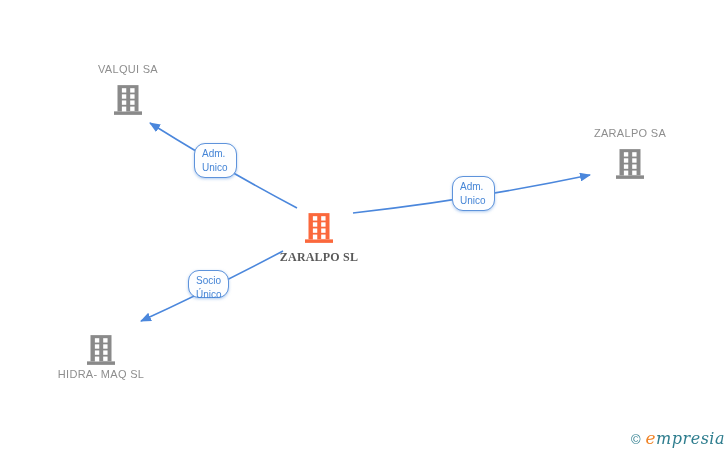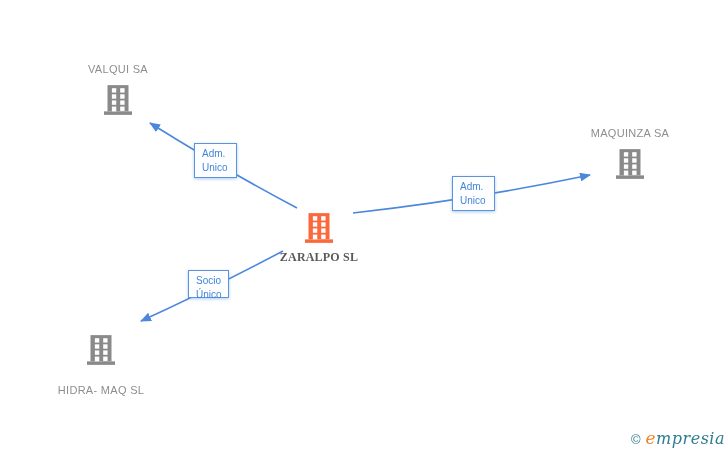--- a/index.html
+++ b/index.html
@@ -38,41 +38,41 @@
     white-space: nowrap;
   }
   .node.central .node-label {
     font-size: 12px;
     font-weight: bold;
     color: #595959;
     letter-spacing: 0.2px;
   }
   .label-top { margin-bottom: 10px; }
   .label-bottom-z { margin-top: 7px; font-family: Liberation Serif, serif; }
-  .label-bottom-h { margin-top: 19px; }
+  .label-bottom-h { margin-top: 3px; }
   .bld { display: block; }
   .bld-gray { color: #8a8a8a; }
   .bld-orange { color: #fb683c; }
   .edge-label {
     position: absolute;
     background: #fdfeff;
     border: 1px solid #5e93db;
-    border-radius: 0;
+    border-radius: 11px;
     box-shadow: 0 1px 3px rgba(110, 160, 225, 0.55);
     color: #4585d6;
     font-size: 10px;
     line-height: 14px;
     padding: 3px 0 0 7px;
     text-align: left;
   }
   .edge-label span { display: block; white-space: nowrap; }
   #edge-label-1 { left: 194px; top: 143px; width: 43px; height: 35px; }
   #edge-label-2 { left: 452px; top: 176px; width: 43px; height: 35px; }
   #edge-label-3 { left: 188px; top: 270px; width: 41px; height: 28px; }
-  #node-valqui   { left: 58px;  top: 63px; justify-content: center;  }
+  #node-valqui   { left: 68px;  top: 63px; justify-content: center;  }
   #node-maquinza { left: 570px; top: 127px; }
   #node-zaralpo  { left: 259px; top: 213px; }
   #node-hidra    { left: 41px;  top: 335px; }
   .brand-footer {
     position: absolute;
     right: 3px;
     bottom: 2px;
     display: flex;
     align-items: baseline;
     cursor: pointer;
@@ -123,21 +123,21 @@
       <rect x="9" y="10.5" width="5" height="5" fill="#fff"></rect>
       <rect x="18.5" y="10.5" width="5" height="5" fill="#fff"></rect>
       <rect x="9" y="17.5" width="5" height="5" fill="#fff"></rect>
       <rect x="18.5" y="17.5" width="5" height="5" fill="#fff"></rect>
       <rect x="18.5" y="24.5" width="5" height="5" fill="#fff"></rect>
       <rect x="9" y="24.5" width="5" height="5.5" fill="#fff"></rect>
     </svg>
   </div>
 
   <div class="node" id="node-maquinza">
-    <span class="node-label label-top">MAQUINZA SA</span>
+    <span class="node-label label-top">ZARALPO SA</span>
     <svg class="bld bld-gray" width="28" height="30" viewBox="0 0 32 34">
       <rect x="4" y="0" width="24" height="30" fill="currentColor"></rect>
       <rect x="0" y="30" width="32" height="4" fill="currentColor"></rect>
       <rect x="9" y="3.5" width="5" height="5" fill="#fff"></rect>
       <rect x="18.5" y="3.5" width="5" height="5" fill="#fff"></rect>
       <rect x="9" y="10.5" width="5" height="5" fill="#fff"></rect>
       <rect x="18.5" y="10.5" width="5" height="5" fill="#fff"></rect>
       <rect x="9" y="17.5" width="5" height="5" fill="#fff"></rect>
       <rect x="18.5" y="17.5" width="5" height="5" fill="#fff"></rect>
       <rect x="18.5" y="24.5" width="5" height="5" fill="#fff"></rect>

